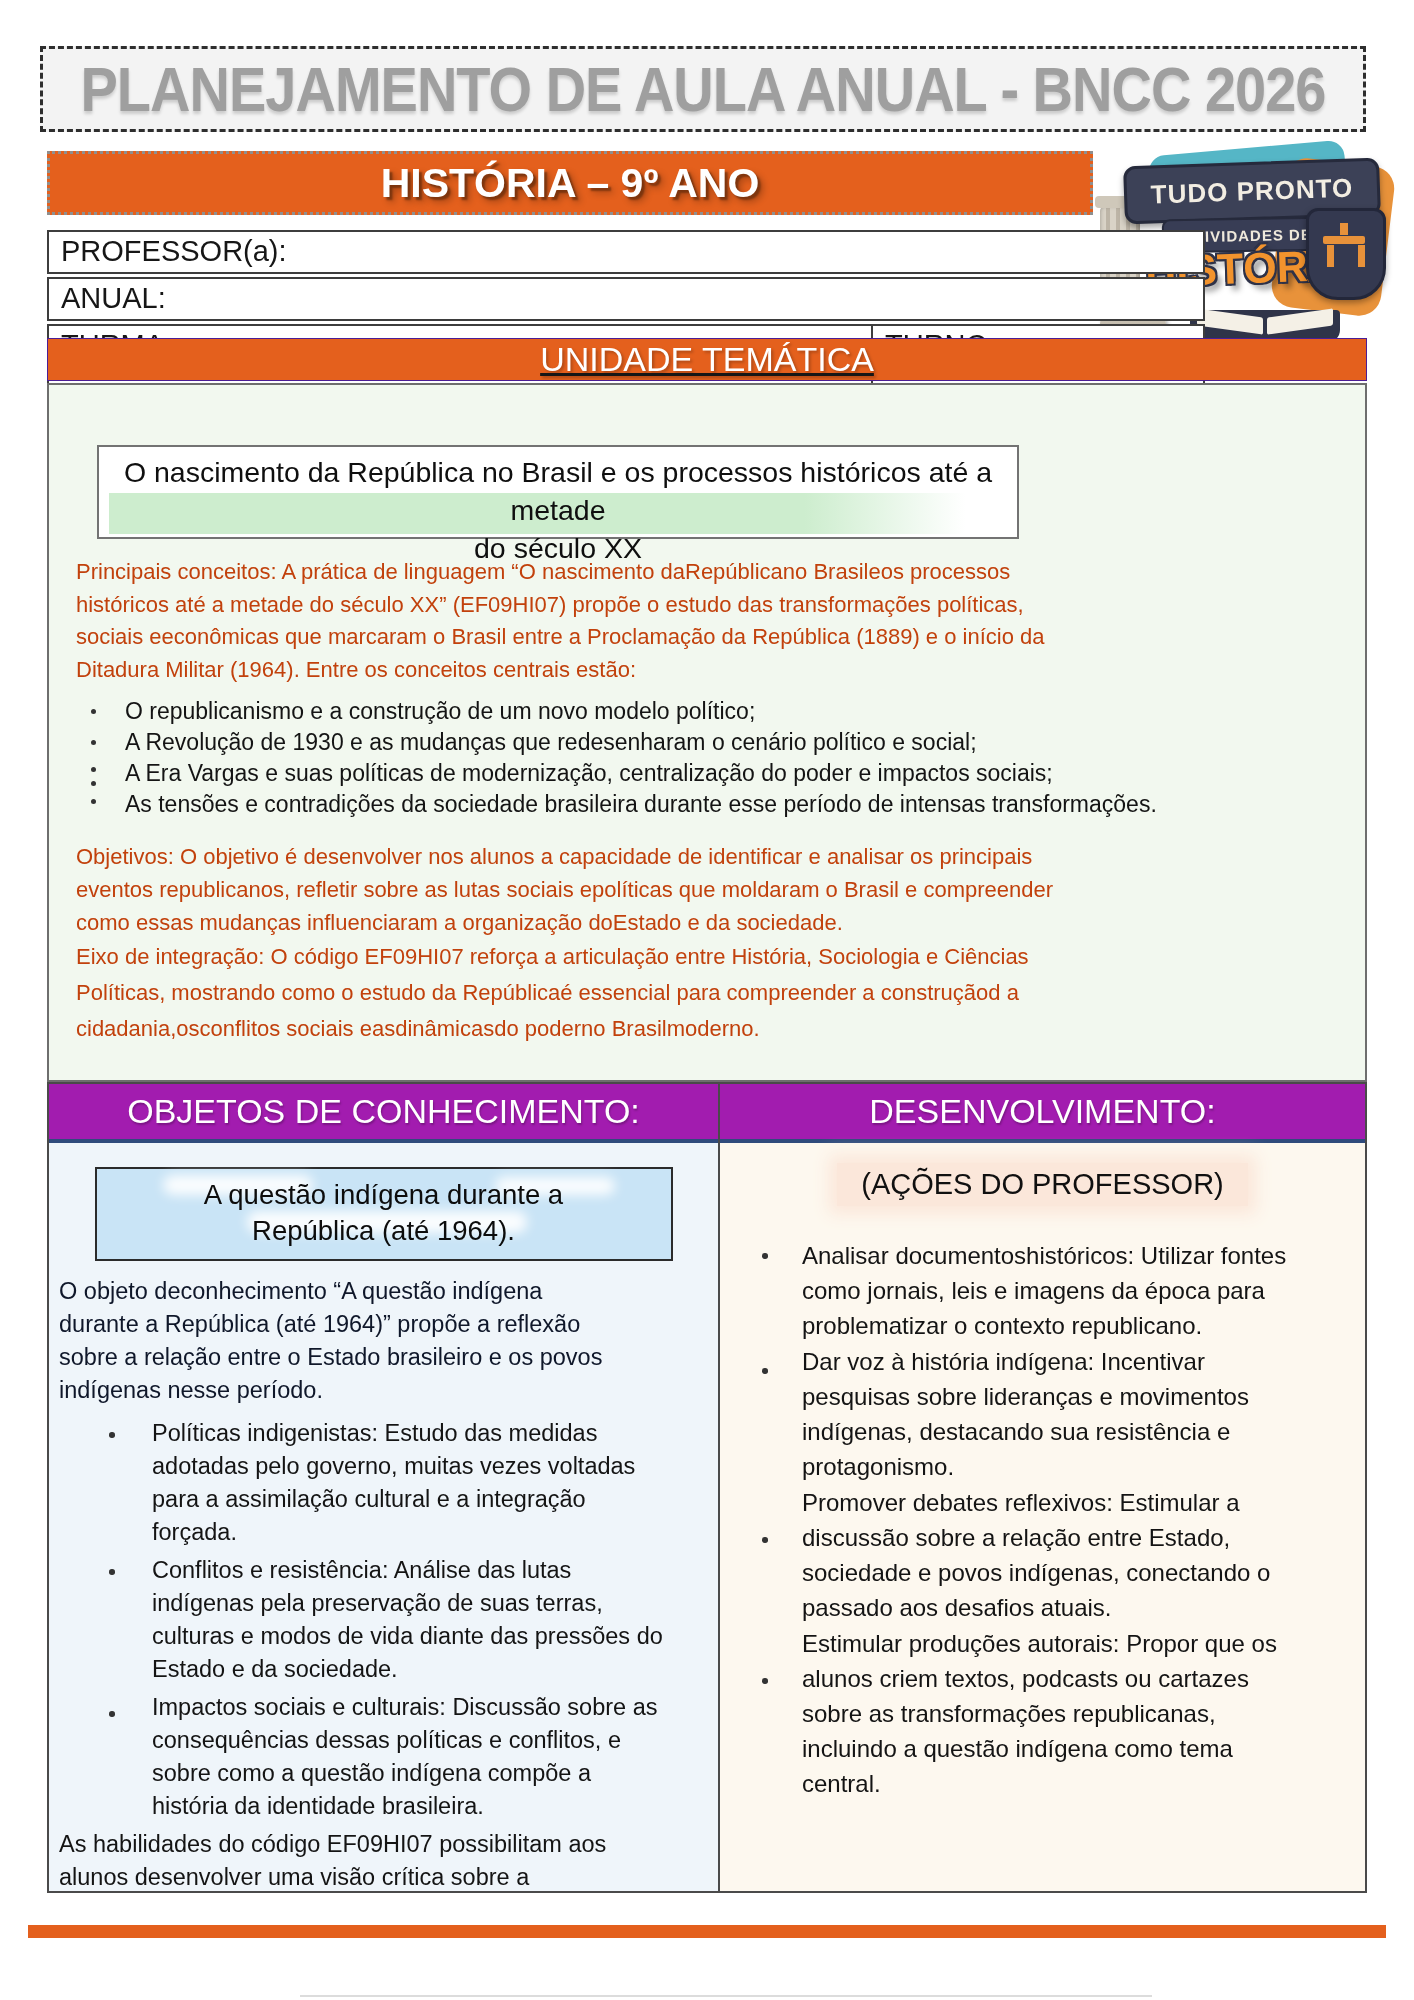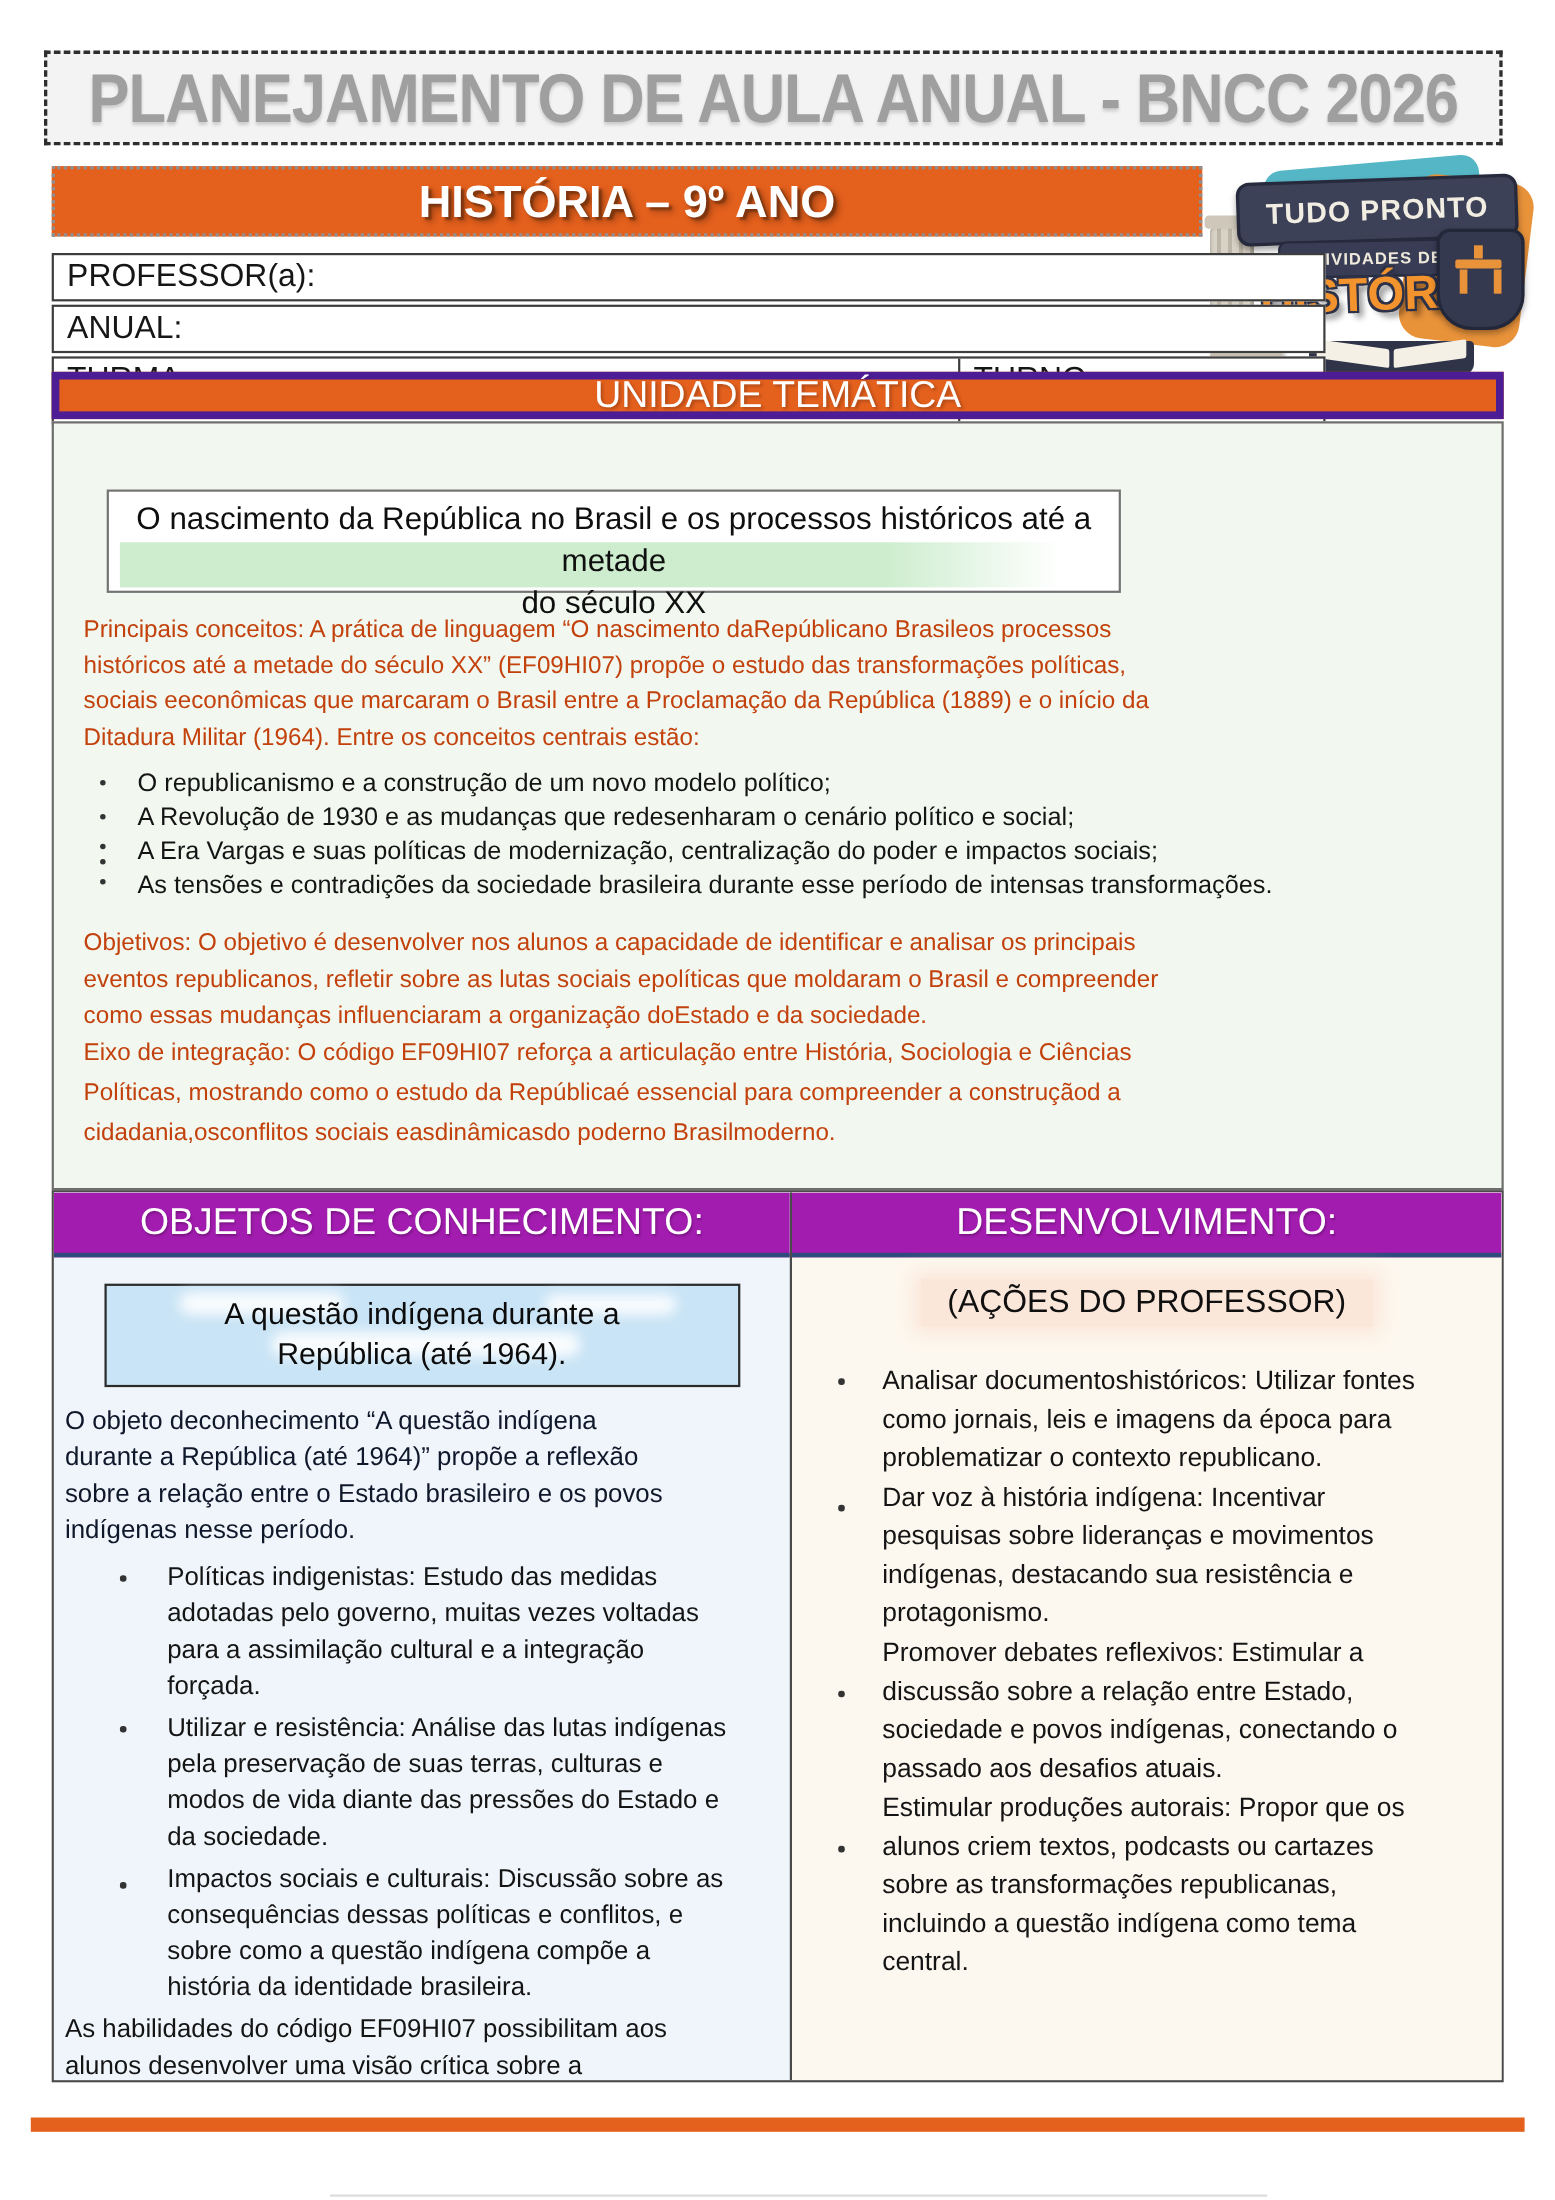--- a/index.html
+++ b/index.html
@@ -63,21 +63,21 @@
   .info-table{position:absolute;left:47px;top:230px;width:1158px;}
   .it-row{position:relative;background:#fff;border:2px solid #3d3d3d;height:44px;margin-bottom:3px;
     font-size:29px;box-sizing:border-box;padding:3px 0 0 12px;}
   .it-row.split{display:flex;padding:0;height:62px;}
   .it-cell{box-sizing:border-box;padding:3px 0 0 12px;}
   .it-cell.turma{width:824px;border-right:2px solid #3d3d3d;}
   .it-cell.turno{flex:1;}
 
   
   .unidade-banner{position:absolute;left:47px;top:338px;width:1320px;height:43px;background:#E4601D;
-    border:7px solid #4c1d95;box-sizing:border-box;display:flex;align-items:center;justify-content:center;}
+    border:1px solid #4c1d95;box-sizing:border-box;display:flex;align-items:center;justify-content:center;text-decoration:underline;}
   .unidade-banner span{color:#fff;font-size:34px;font-weight:500;text-shadow:2px 2px 3px rgba(0,0,0,.25);}
 
   .unidade-section{position:absolute;left:47px;top:383px;width:1320px;height:699px;background:#F2F8EF;
     border:2px solid #6e6e6e;box-sizing:border-box;overflow:hidden;}
   .theme-box{position:relative;margin:60px 0 0 48px;width:922px;height:94px;background:#fff;
     border:2px solid #737373;box-sizing:border-box;}
   .theme-green{position:absolute;left:10px;right:16px;top:46px;bottom:3px;
     background:linear-gradient(90deg,#CDEDCE 0%,#CDEDCE 78%,rgba(205,237,206,0) 96%);}
   .theme-line{position:relative;text-align:center;font-size:28.5px;line-height:38px;color:#0f0f0f;z-index:1;}
   .theme-line.first{margin-top:6px;}
@@ -245,21 +245,21 @@
         <div class="bline">República (até 1964).</div>
       </div>
       <div class="left-para">
         <div class="pline">O objeto deconhecimento “A questão indígena</div>
         <div class="pline">durante a República (até 1964)” propõe a reflexão</div>
         <div class="pline">sobre a relação entre o Estado brasileiro e os povos</div>
         <div class="pline">indígenas nesse período.</div>
       </div>
       <ul class="l-list">
         <li>Políticas indigenistas: Estudo das medidas adotadas pelo governo, muitas vezes voltadas para a assimilação cultural e a integração forçada.</li>
-        <li>Utilizar e resistência: Análise das lutas indígenas pela preservação de suas terras, culturas e modos de vida diante das pressões do Estado e da sociedade.</li>
+        <li>Conflitos e resistência: Análise das lutas indígenas pela preservação de suas terras, culturas e modos de vida diante das pressões do Estado e da sociedade.</li>
         <li>Impactos sociais e culturais: Discussão sobre as consequências dessas políticas e conflitos, e sobre como a questão indígena compõe a história da identidade brasileira.</li>
       </ul>
       <div class="left-footer">
         <div class="pline">As habilidades do código EF09HI07 possibilitam aos</div>
         <div class="pline">alunos desenvolver uma visão crítica sobre a</div>
       </div>
     </div>
 
     <div class="col right">
       <div class="col-header">

